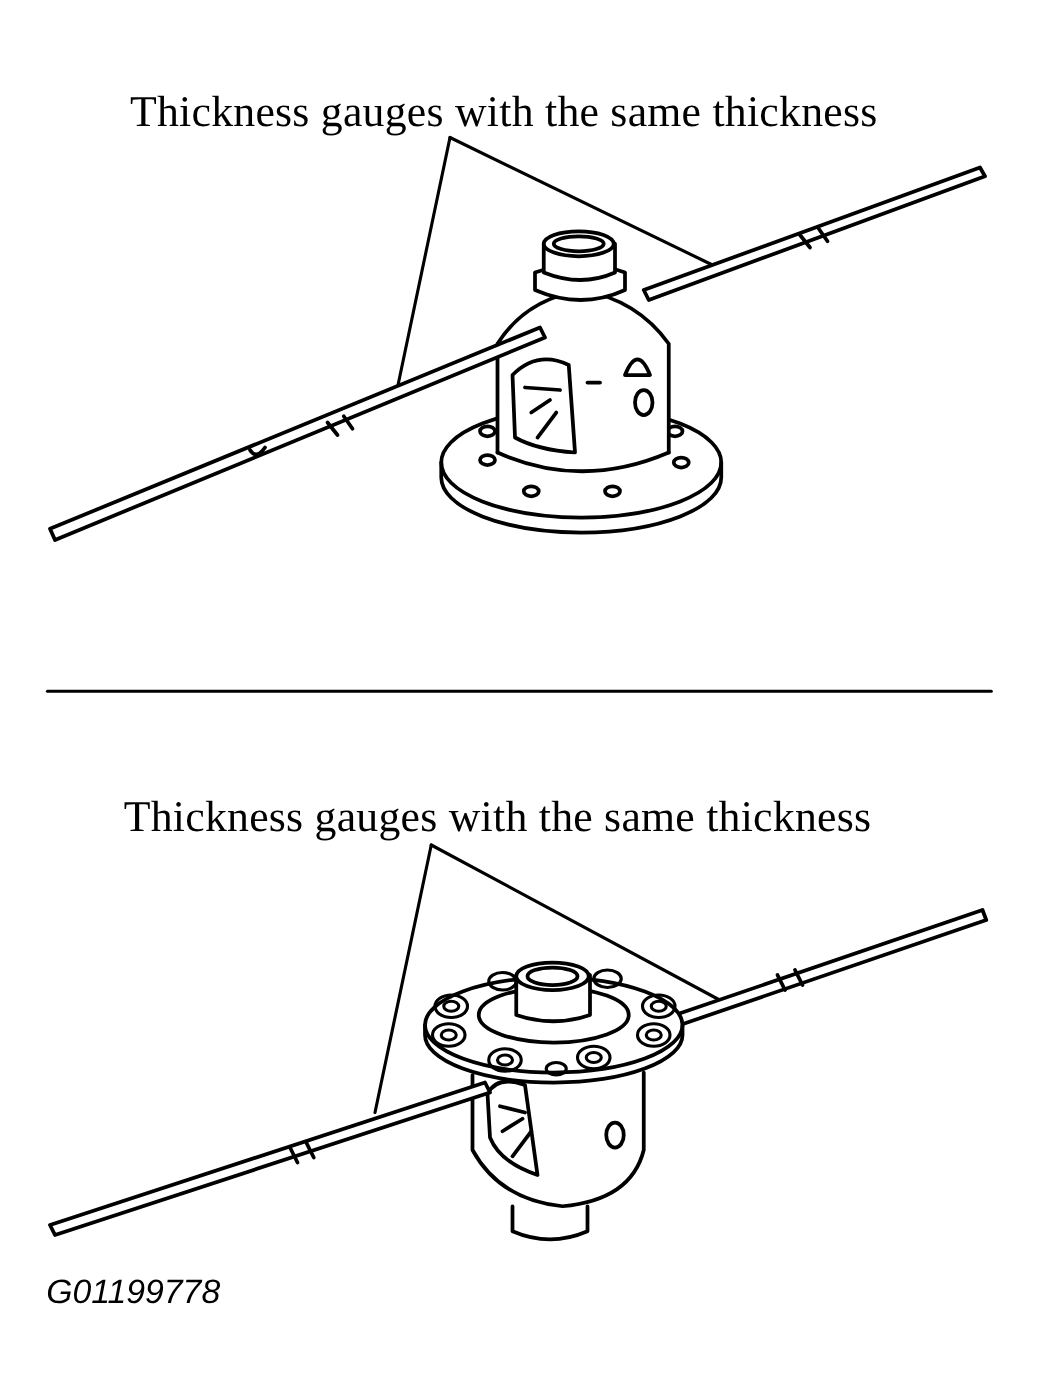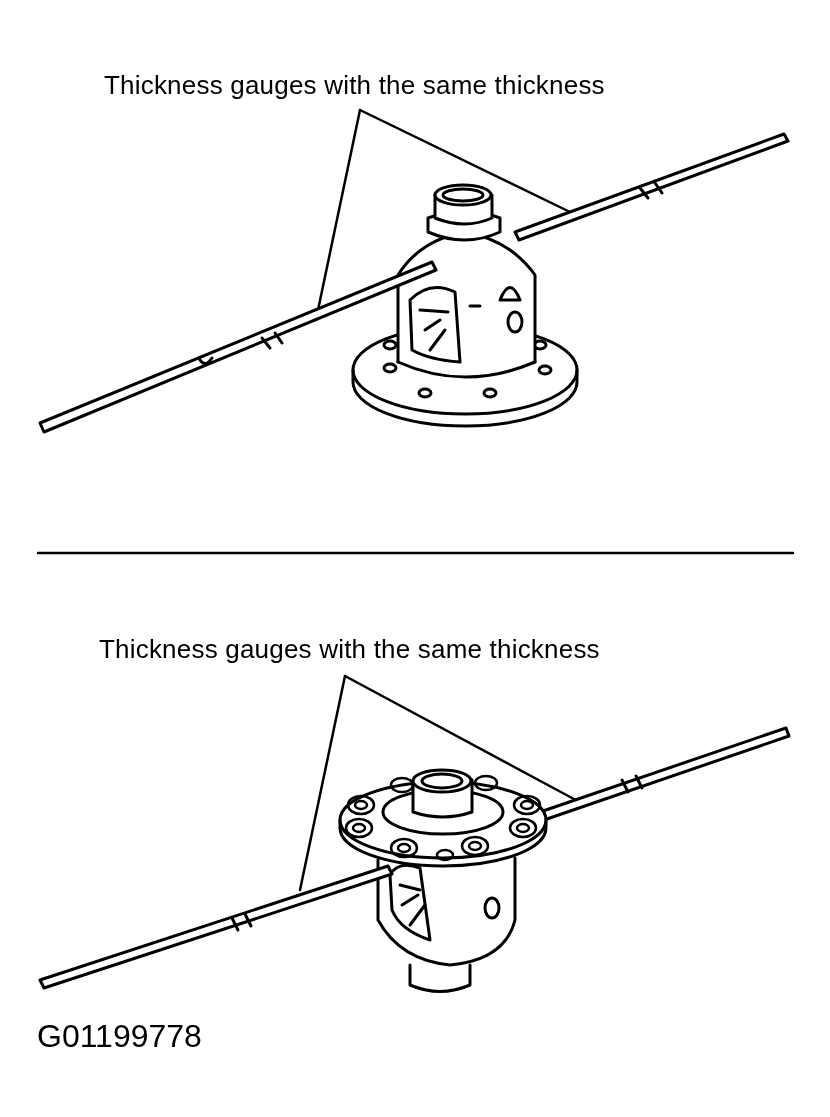--- a/index.html
+++ b/index.html
@@ -1,20 +1,20 @@
 <!DOCTYPE html>
 <html><head>
 <meta charset="utf-8">
 <style>
   html, body { margin: 0; padding: 0; background: #ffffff; }
   body { width: 830px; height: 1117px; position: relative; overflow: hidden; font-family: "Liberation Sans", sans-serif; color: #000; }
-  .label { position: absolute; font-family: Liberation Sans, sans-serif; font-size: 26px; white-space: nowrap; letter-spacing: 0.2px; }
+  .label { position: absolute; font-family: Liberation Serif, serif; font-size: 35px; white-space: nowrap; letter-spacing: 0.2px; }
   #label-top { left: 104px; top: 70px; }
   #label-bottom { left: 99px; top: 634px; }
-  #fig-code { position: absolute; left: 37px; top: 1018px; font-family: "Liberation Sans", sans-serif; font-size: 32px; }
+  #fig-code { position: absolute; left: 37px; top: 1018px; font-family: "Liberation Sans", sans-serif; font-size: 27px; font-style: italic; }
   svg.art { position: absolute; left: 0; top: 0; }
 </style>
 </head>
 <body>
 
 <div id="label-top" class="label">Thickness gauges with the same thickness</div>
 <div id="label-bottom" class="label">Thickness gauges with the same thickness</div>
 <div id="fig-code">G01199778</div>
 
 <svg class="art" width="830" height="1117" viewBox="0 0 830 1117" fill="none" stroke="#000" stroke-width="3" stroke-linecap="round" stroke-linejoin="round">

